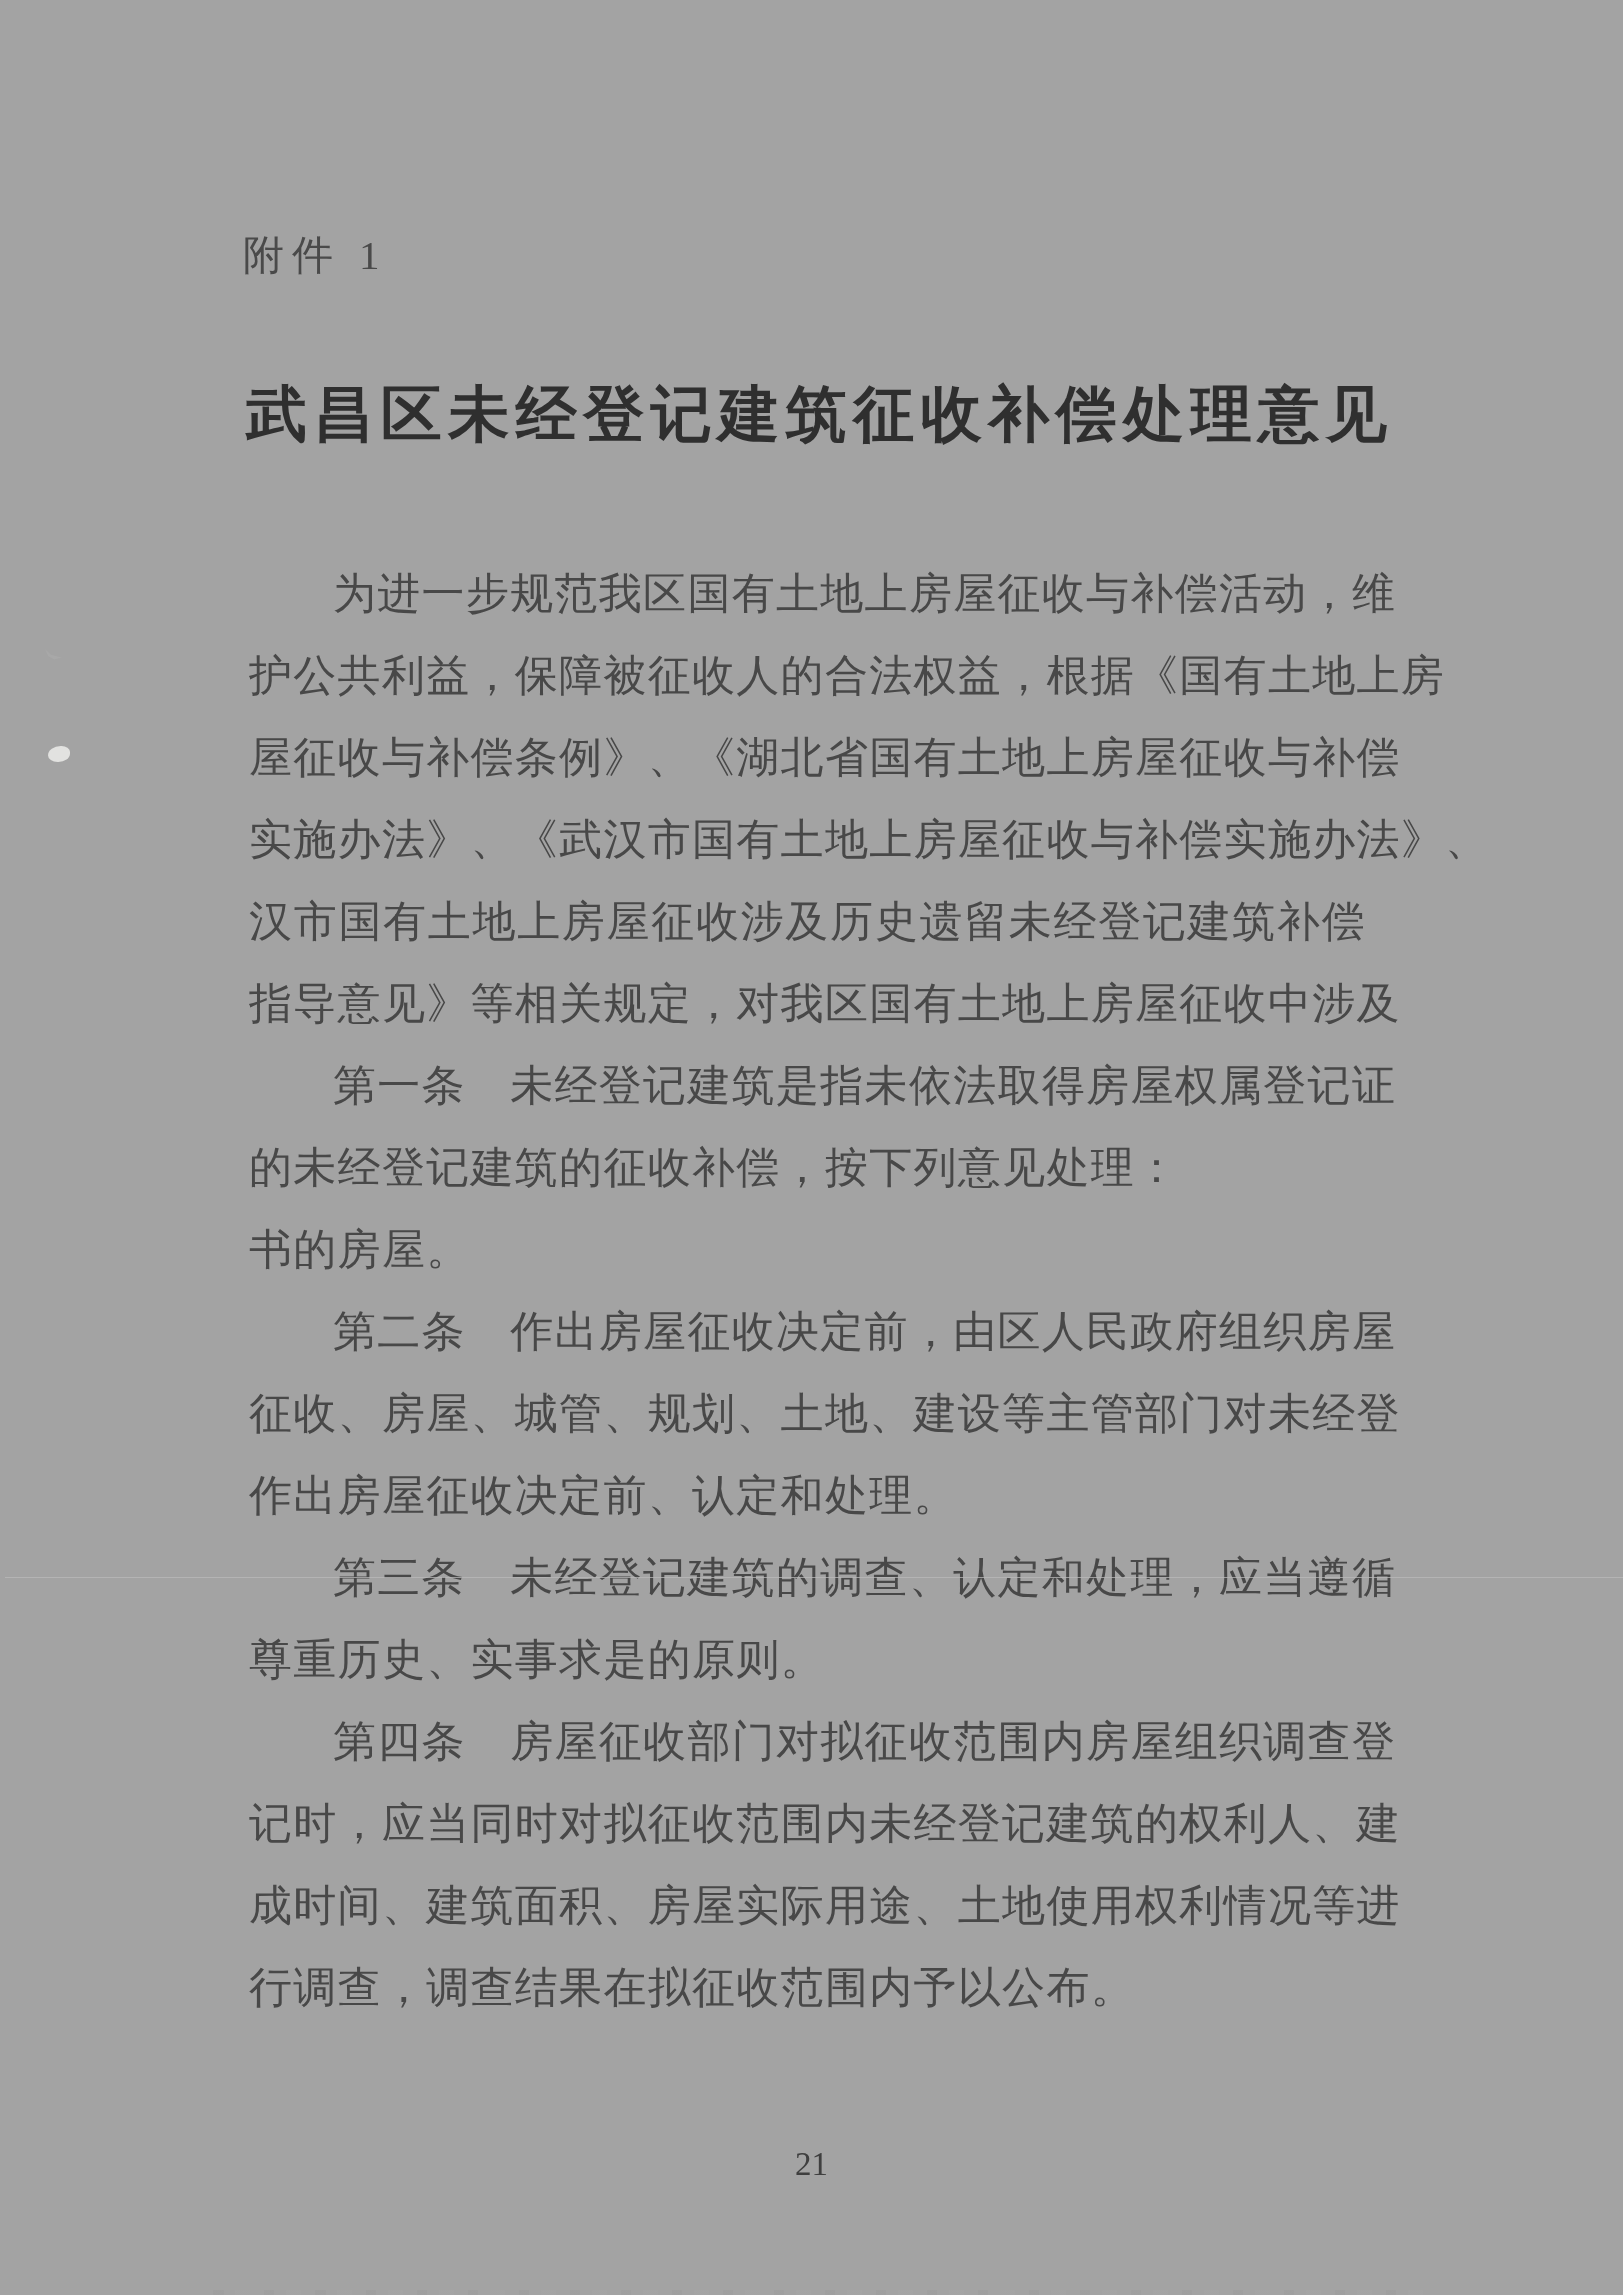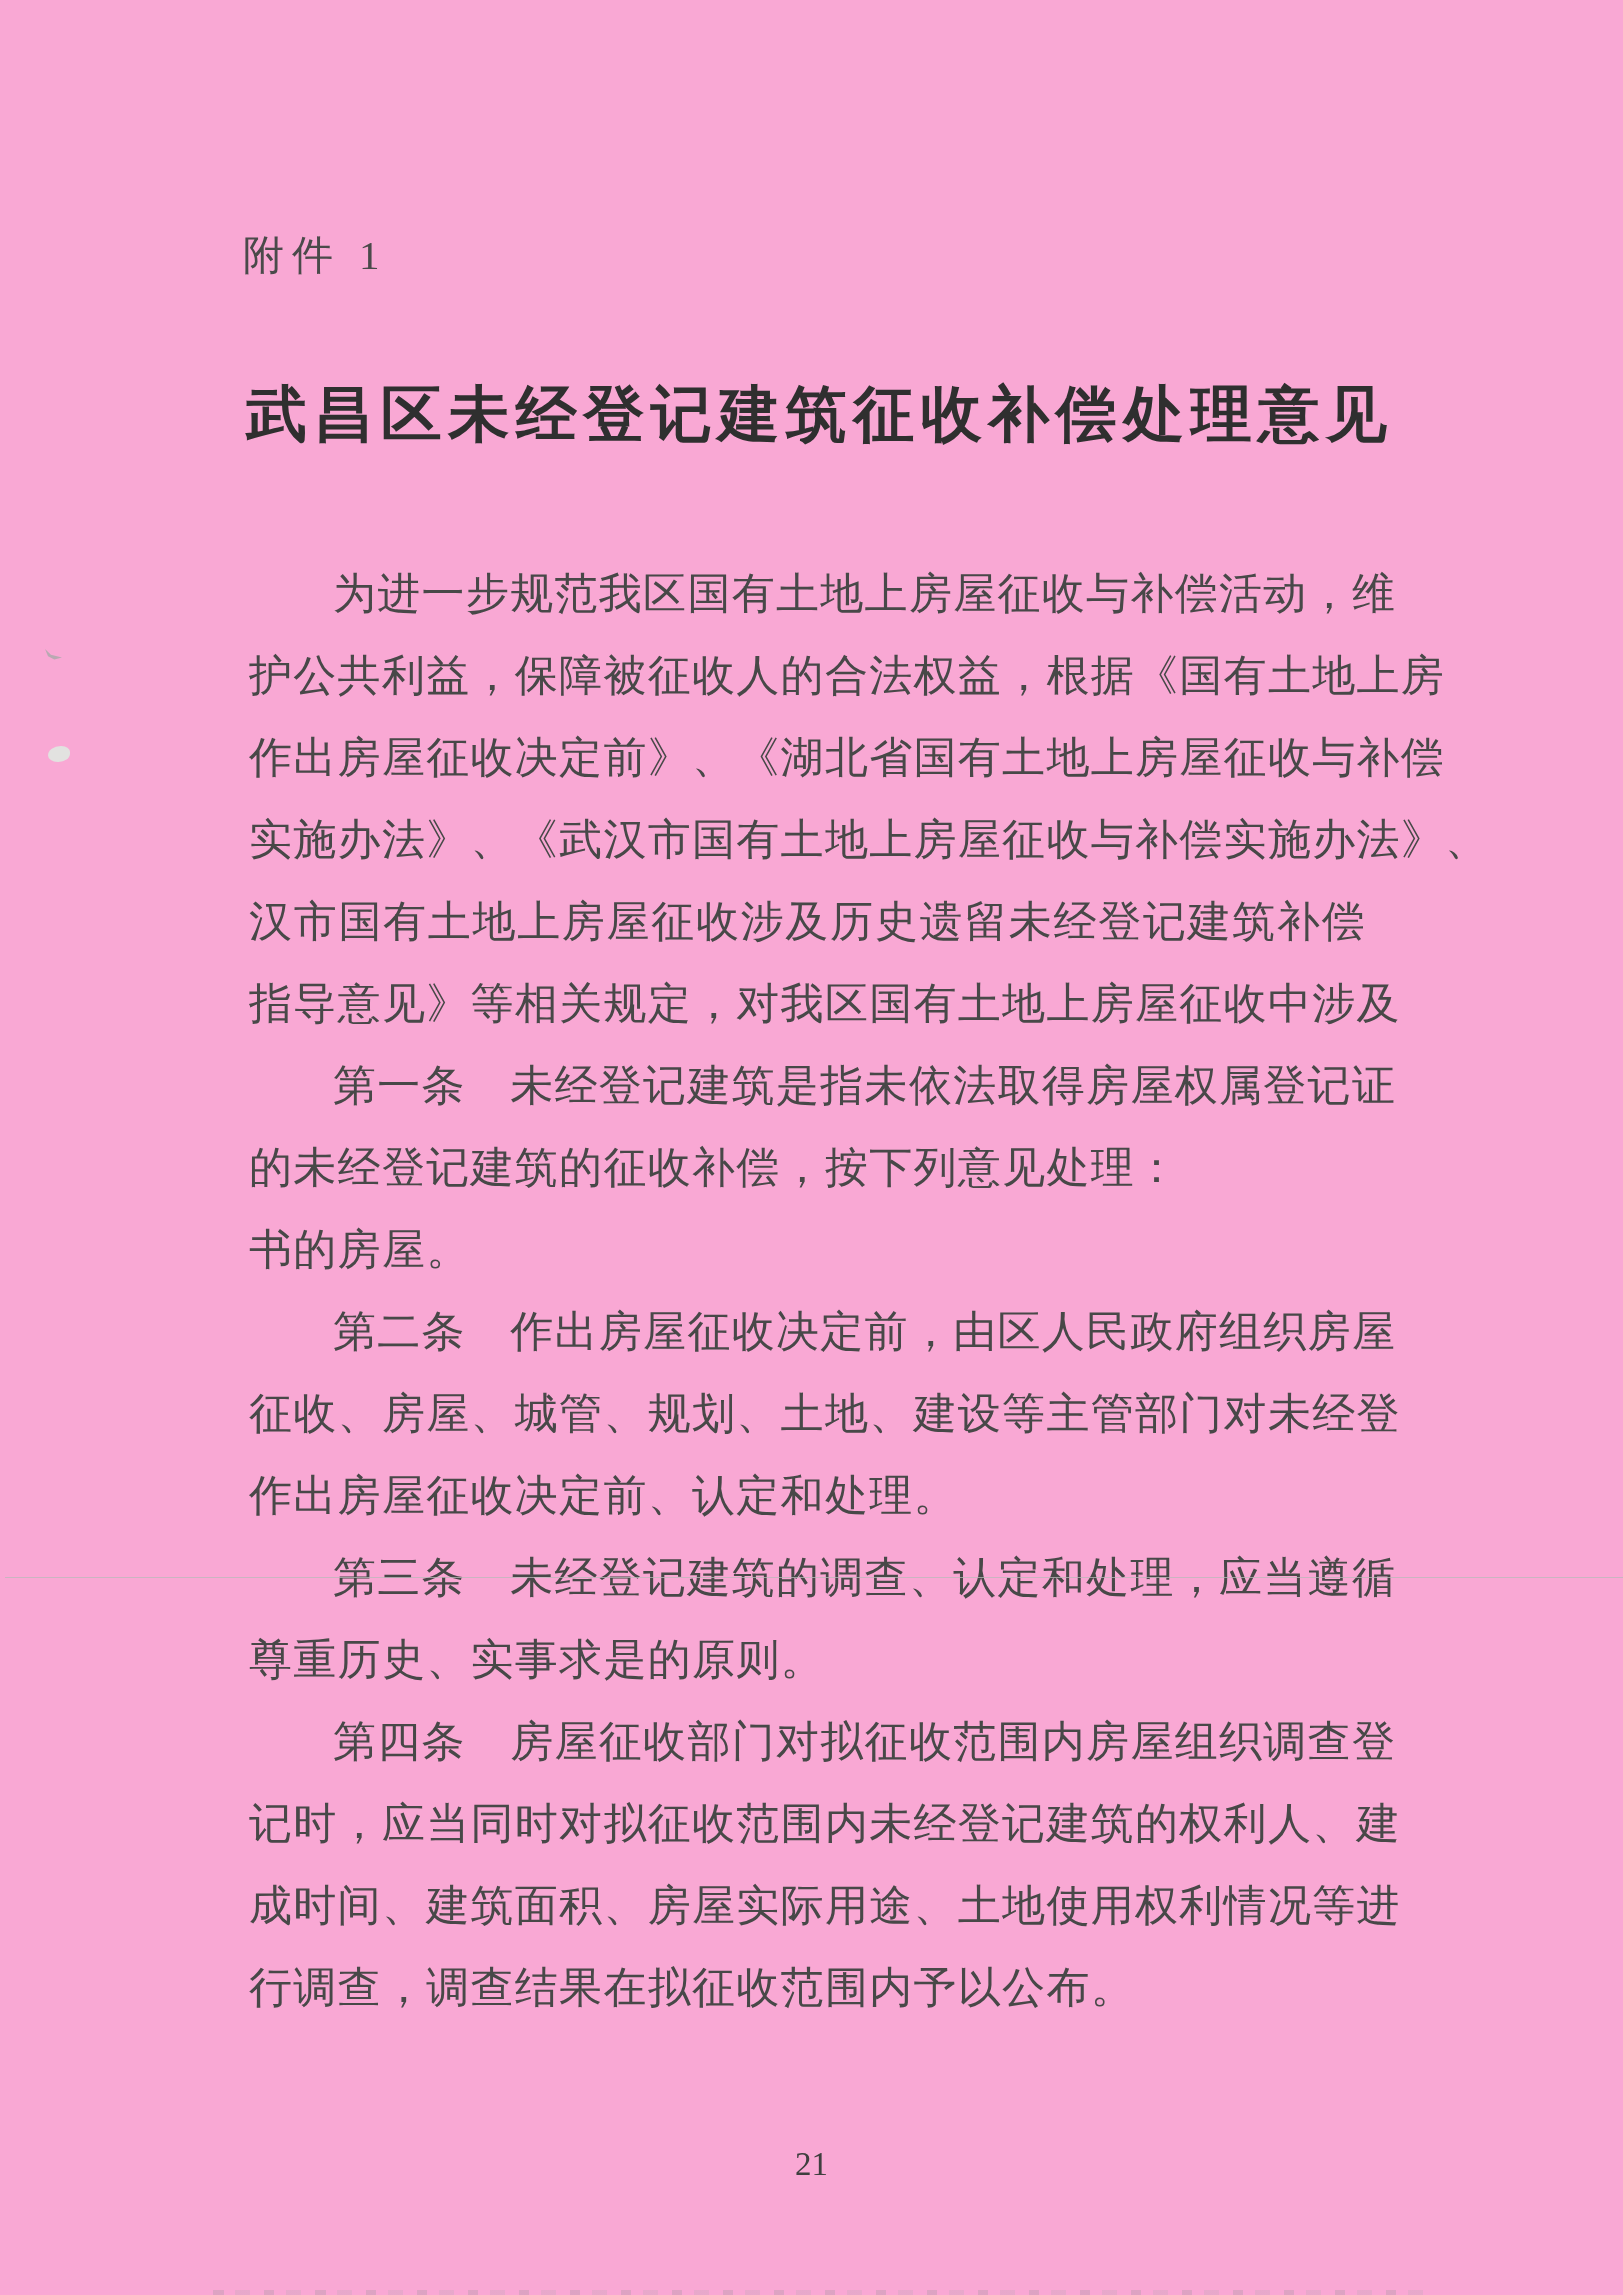--- a/index.html
+++ b/index.html
@@ -5,21 +5,21 @@
   html, body {
     margin: 0;
     padding: 0;
     background: #888;
   }
   .page {
     position: relative;
     width: 1623px;
     height: 2295px;
     margin: 0 auto;
-    background: #f9a8d4;
+    background: #a3a3a3;
     overflow: hidden;
     font-family: "Liberation Serif", "DejaVu Serif", serif;
     color: #474747;
   }
   .attachment-label {
     position: absolute;
     left: 243px;
     top: 228px;
     font-size: 41px;
     letter-spacing: 7.9px;
@@ -121,21 +121,21 @@
   <div class="attachment-label">附件 1</div>
 
   <div class="doc-title">武昌区未经登记建筑征收补偿处理意见</div>
 
   <div class="smudge-1"></div>
   <div class="smudge-2"></div>
 
   <div class="body-text">
       <div class="body-line indent">为进一步规范我区国有土地上房屋征收与补偿活动，维</div>
       <div class="body-line">护公共利益，保障被征收人的合法权益，根据《国有土地上房</div>
-      <div class="body-line">作出房屋征收决定前》、《湖北省国有土地上房屋征收与补偿</div>
+      <div class="body-line">屋征收与补偿条例》、《湖北省国有土地上房屋征收与补偿</div>
       <div class="body-line">实施办法》、《武汉市国有土地上房屋征收与补偿实施办法》、</div>
       <div class="body-line">汉市国有土地上房屋征收涉及历史遗留未经登记建筑补偿</div>
       <div class="body-line">指导意见》等相关规定，对我区国有土地上房屋征收中涉及</div>
       <div class="body-line indent">第一条　未经登记建筑是指未依法取得房屋权属登记证</div>
       <div class="body-line para-end">的未经登记建筑的征收补偿，按下列意见处理：</div>
       <div class="body-line para-end">书的房屋。</div>
       <div class="body-line indent">第二条　作出房屋征收决定前，由区人民政府组织房屋</div>
       <div class="body-line">征收、房屋、城管、规划、土地、建设等主管部门对未经登</div>
       <div class="body-line para-end">作出房屋征收决定前、认定和处理。</div>
       <div class="body-line indent">第三条　未经登记建筑的调查、认定和处理，应当遵循</div>

